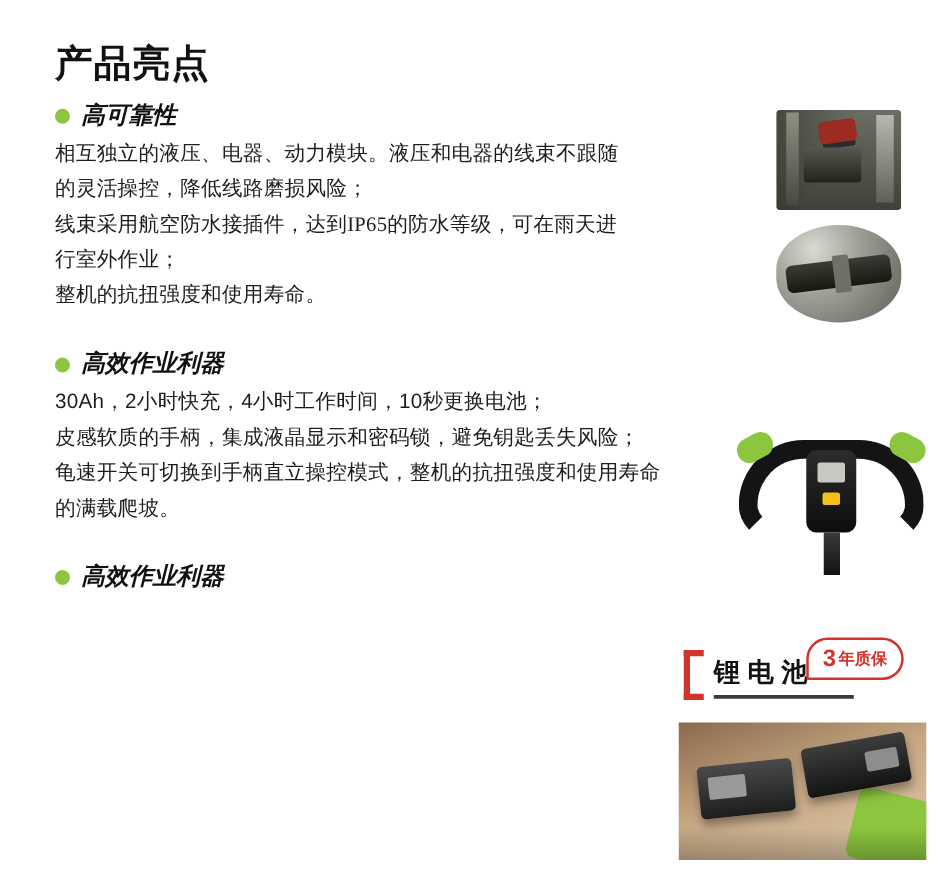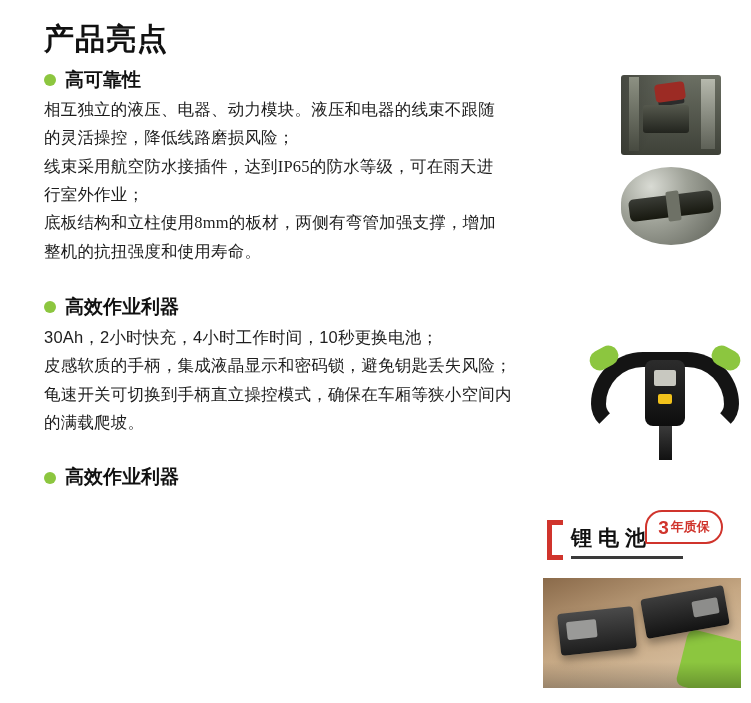--- a/index.html
+++ b/index.html
@@ -13,39 +13,40 @@
     font-family: "Liberation Sans", "DejaVu Sans", sans-serif;
     color: #1a1a1a;
     position: relative;
     overflow: hidden;
   }
   .page {
     position: relative;
     width: 751px;
     height: 703px;
     box-sizing: border-box;
-    padding: 22px 30px 0 44px;
+    padding: 35px 30px 0 44px;
   }
   .page-title {
     font-size: 30px;
     font-weight: bold;
     letter-spacing: 1px;
     color: #111;
     margin: 0 0 14px 0;
     line-height: 1.1;
   }
   .section {
     position: relative;
     margin-bottom: 14px;
   }
   .section-head {
     display: flex;
     align-items: center;
     gap: 9px;
     margin-bottom: 4px;
+    font-style: italic;
   }
   .bullet {
     width: 12px;
     height: 12px;
     border-radius: 50%;
     background: #8cc63f;
     display: inline-block;
     flex: 0 0 auto;
   }
   .section-title {
@@ -239,21 +240,20 @@
   <div class="section sec1">
     <div class="section-head">
       <span class="bullet"></span>
       <span class="section-title">高可靠性</span>
     </div>
     <div class="body-text">
       <p>相互独立的液压、电器、动力模块。液压和电器的线束不跟随</p>
       <p>的灵活操控，降低线路磨损风险；</p>
       <p>线束采用航空防水接插件，达到IP65的防水等级，可在雨天进</p>
       <p>行室外作业；</p>
-      <p>底板结构和立柱使用8mm的板材，两侧有弯管加强支撑，增加</p>
       <p>整机的抗扭强度和使用寿命。</p>
     </div>
 
     <div class="photo photo-hydraulic">
       <div class="wire-c"></div>
       <div class="wire-d"></div>
       <div class="wire-a"></div>
       <div class="wire-b"></div>
     </div>
     <div class="photo photo-connector">
@@ -263,21 +263,21 @@
   </div>
 
   <div class="section sec2" style="margin-top:30px;">
     <div class="section-head">
       <span class="bullet"></span>
       <span class="section-title">高效作业利器</span>
     </div>
     <div class="body-text">
       <p>30Ah，2小时快充，4小时工作时间，10秒更换电池；</p>
       <p>皮感软质的手柄，集成液晶显示和密码锁，避免钥匙丢失风险；</p>
-      <p>龟速开关可切换到手柄直立操控模式，确保在车厢等狭小空间内</p>
+      <p>龟速开关可切换到手柄直立操控模式，整机的抗扭强度和使用寿命</p>
       <p>的满载爬坡。</p>
     </div>
   </div>
 
   <div class="section sec3" style="margin-top:30px;">
     <div class="section-head">
       <span class="bullet"></span>
       <span class="section-title">高效作业利器</span>
     </div>
   </div>

